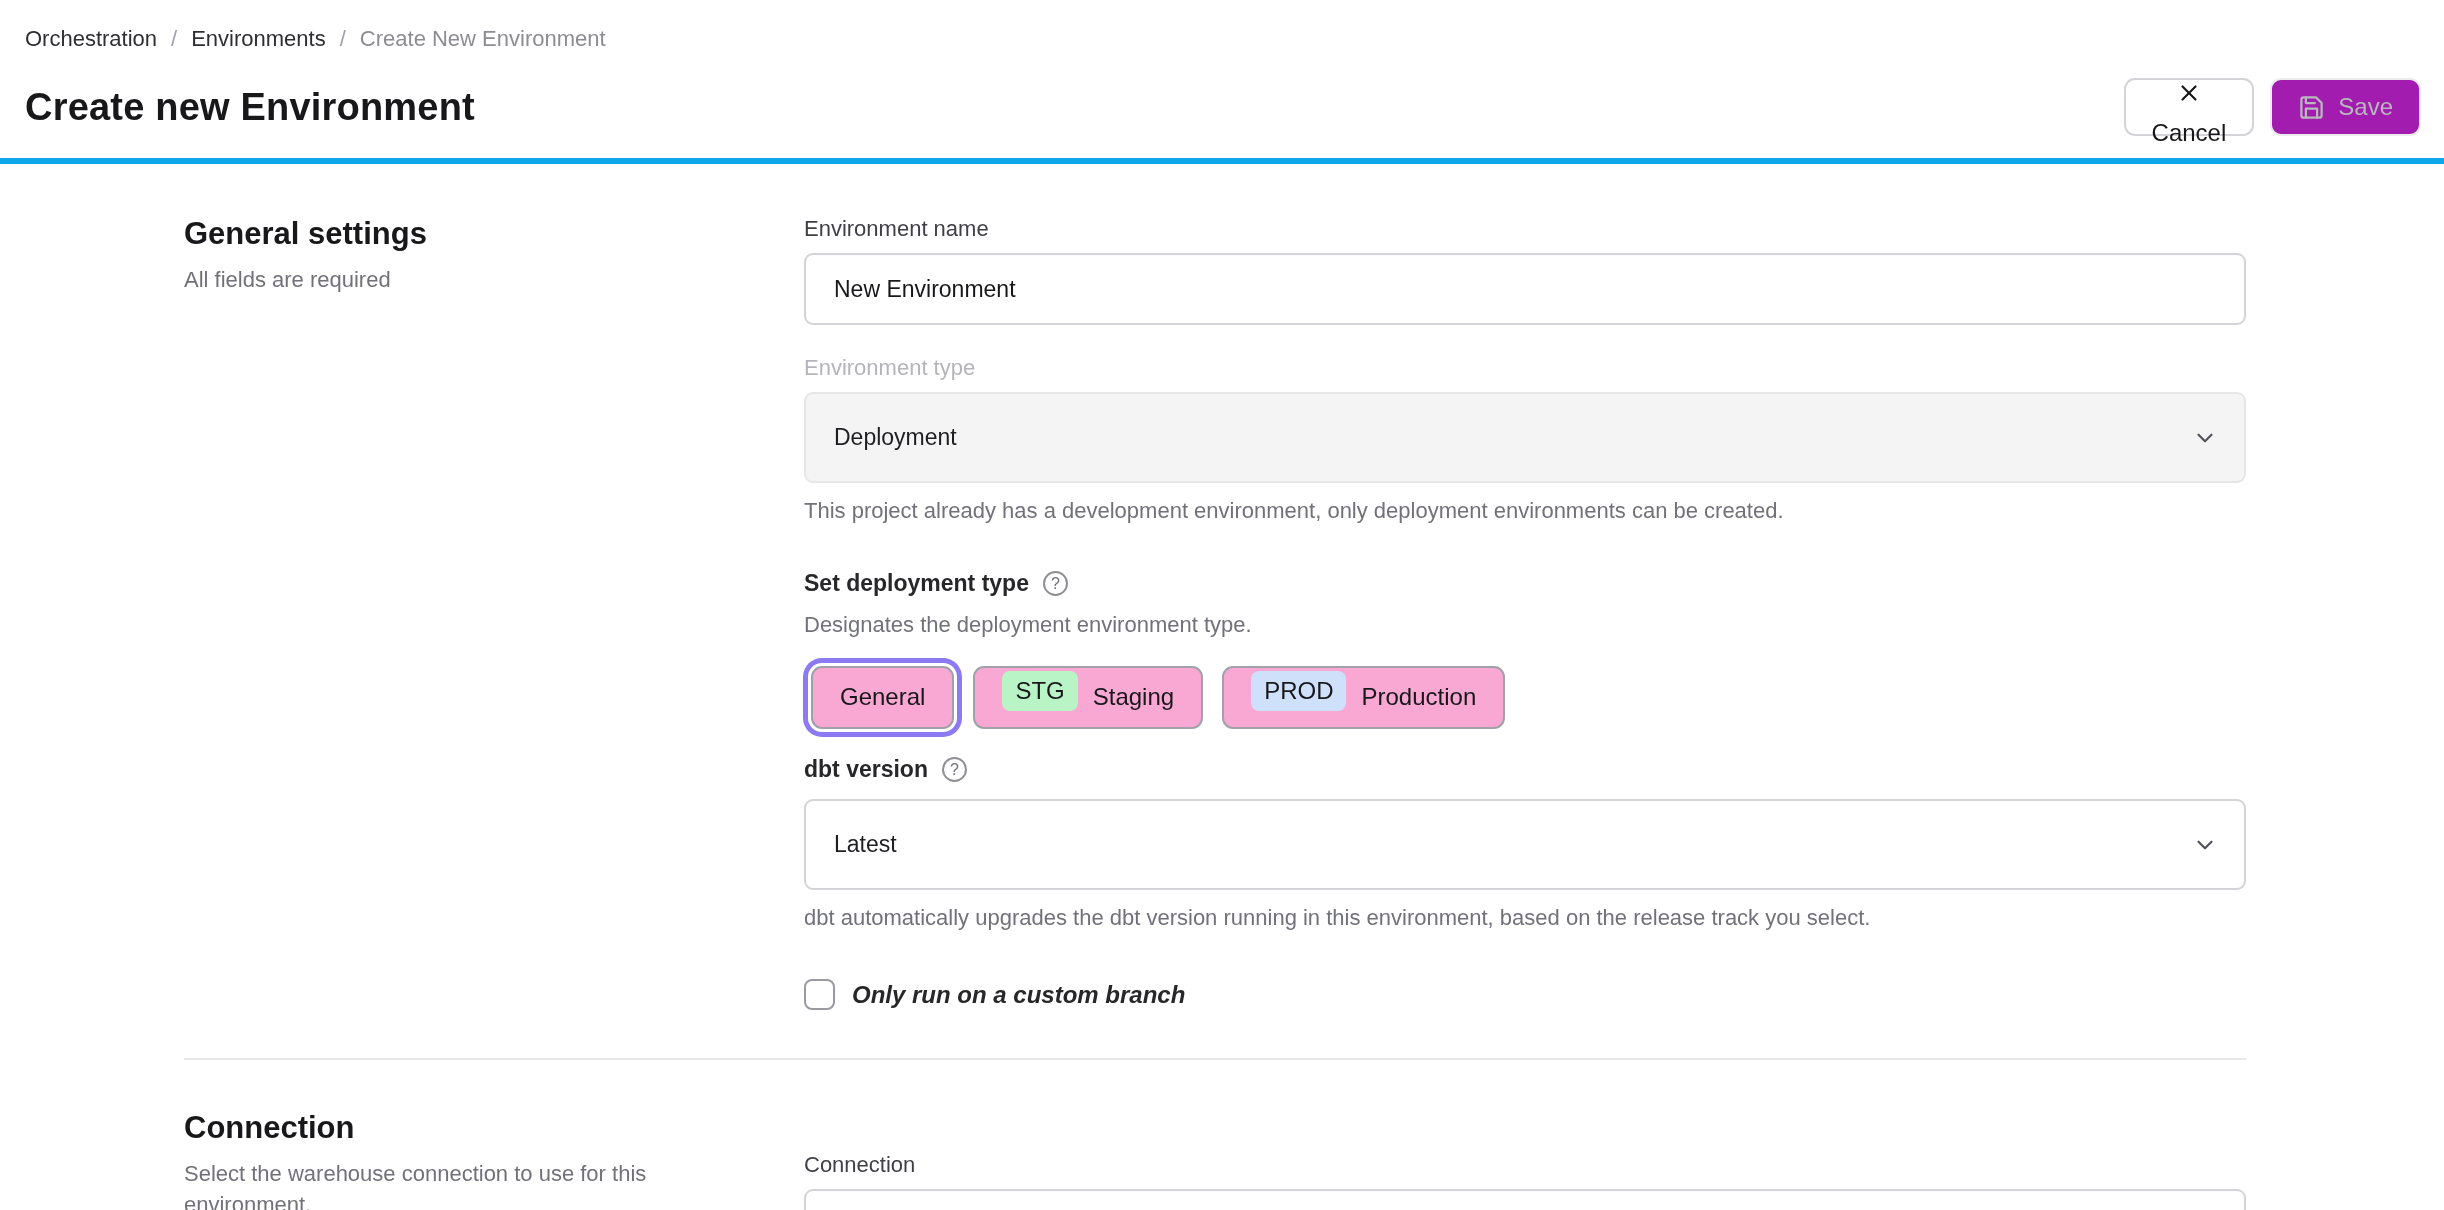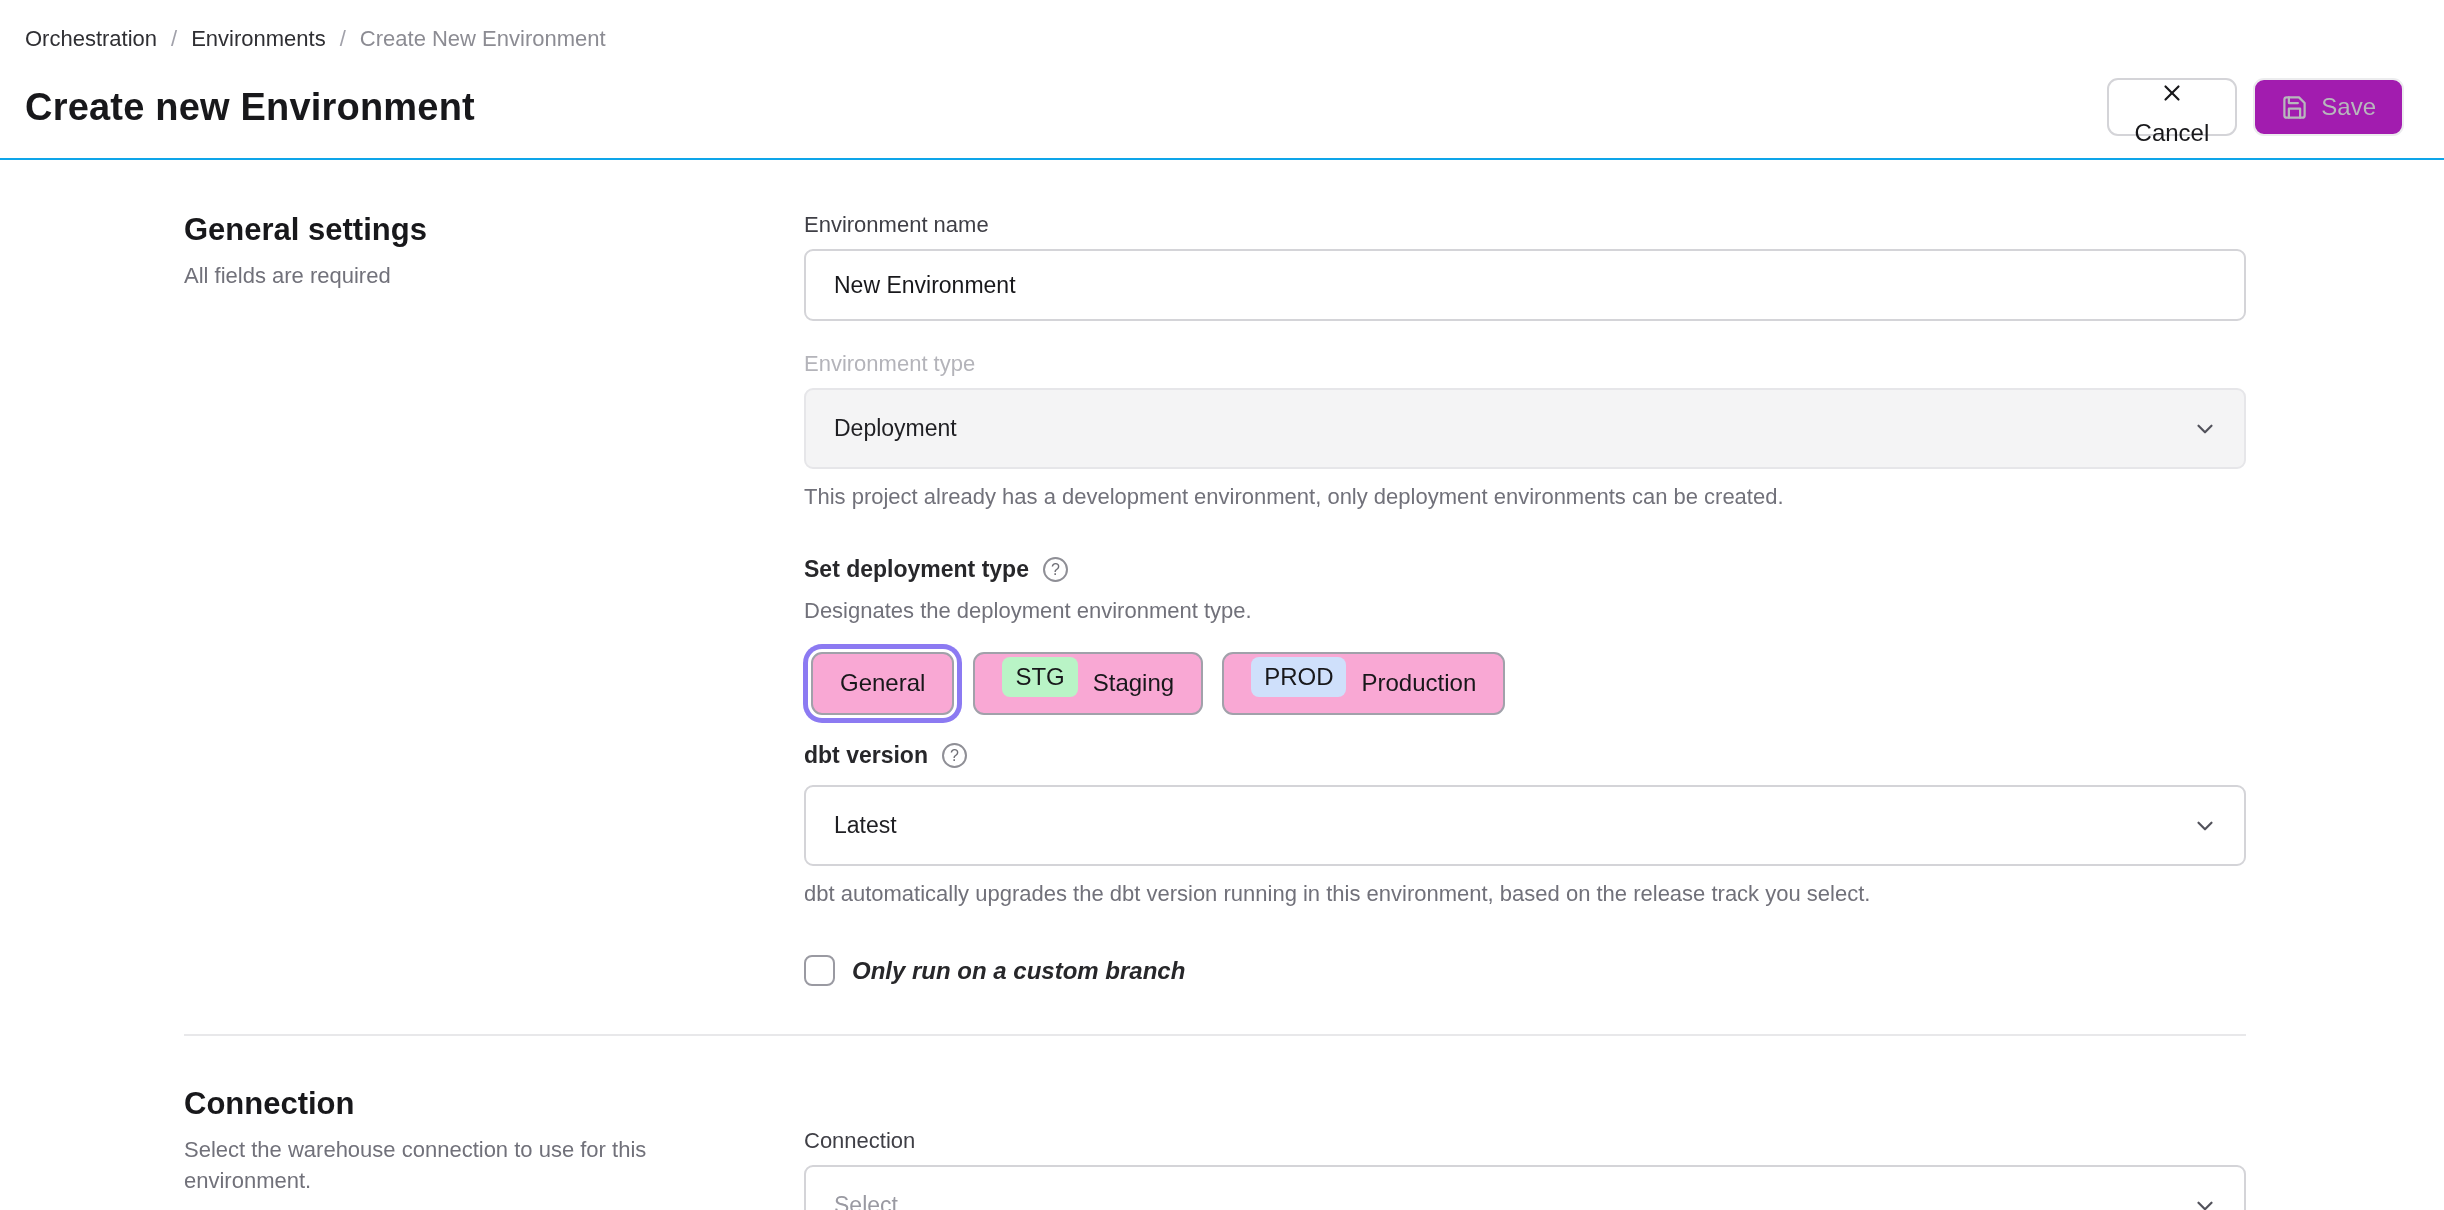--- a/index.html
+++ b/index.html
@@ -4,21 +4,21 @@
 <style>
   * { box-sizing: border-box; margin: 0; padding: 0; }
   html, body { width: 2444px; height: 1210px; overflow: hidden; }
   body {
     font-family: "Liberation Sans", "DejaVu Sans", sans-serif;
     background: #ffffff;
     color: #18181b;
   }
 
   
-  .header { padding: 26px 40px 0 25px; border-bottom: 2px solid #0ea5e9; }
+  .header { padding: 26px 23px 0 25px; border-bottom: 6px solid #0ea5e9; }
   .breadcrumb { display: flex; align-items: center; gap: 14px; font-size: 22px; }
   .breadcrumb .crumb-link { color: #2f2f33; cursor: pointer; }
   .breadcrumb .crumb-sep { color: #a1a1aa; }
   .breadcrumb .crumb-current { color: #8c8c93; }
   .title-row { display: flex; align-items: center; justify-content: space-between; margin-top: 26px; padding-bottom: 22px; }
   .page-title { font-size: 38px; font-weight: 700; color: #18181b; letter-spacing: 0.2px; }
   .header-actions { display: flex; gap: 16px; }
   .btn {
     display: inline-flex; align-items: center; gap: 13px;
     height: 58px; padding: 0 26px; border-radius: 11px;
@@ -40,21 +40,21 @@
   .field { margin-bottom: 0; }
   .field-label { display: block; font-size: 22px; color: #3f3f46; margin-bottom: 11px; }
   .field-label.disabled { color: #b4b4ba; }
   .field-heading { display: flex; align-items: center; gap: 14px; font-size: 23px; font-weight: 700; color: #27272a; }
   .text-input {
     width: 100%; height: 72px; border: 2px solid #d4d4d8; border-radius: 9px;
     padding: 0 28px; font-size: 23px; color: #18181b; background: #fff;
     font-family: "Liberation Sans", "DejaVu Sans", sans-serif; outline: none;
   }
   .select {
-    width: 100%; height: 81px; border: 2px solid #d4d4d8; border-radius: 9px;
+    width: 100%; height: 91px; border: 2px solid #d4d4d8; border-radius: 9px;
     background: #ffffff; display: flex; align-items: center; justify-content: space-between;
     padding: 0 26px 0 28px; font-size: 23px; color: #1f1f23; cursor: pointer;
   }
   .select.disabled { background: #f4f4f5; border-color: #e6e6e9; cursor: default; }
   .select .placeholder { color: #9a9aa2; }
   .helper-text { font-size: 22px; color: #71717a; margin-top: 13px; line-height: 30px; }
   .help-icon {
     width: 25px; height: 25px; border: 2px solid #8f8f96; border-radius: 50%;
     display: inline-flex; align-items: center; justify-content: center;
     font-size: 16px; font-weight: 400; color: #6f6f76; flex: 0 0 auto;

